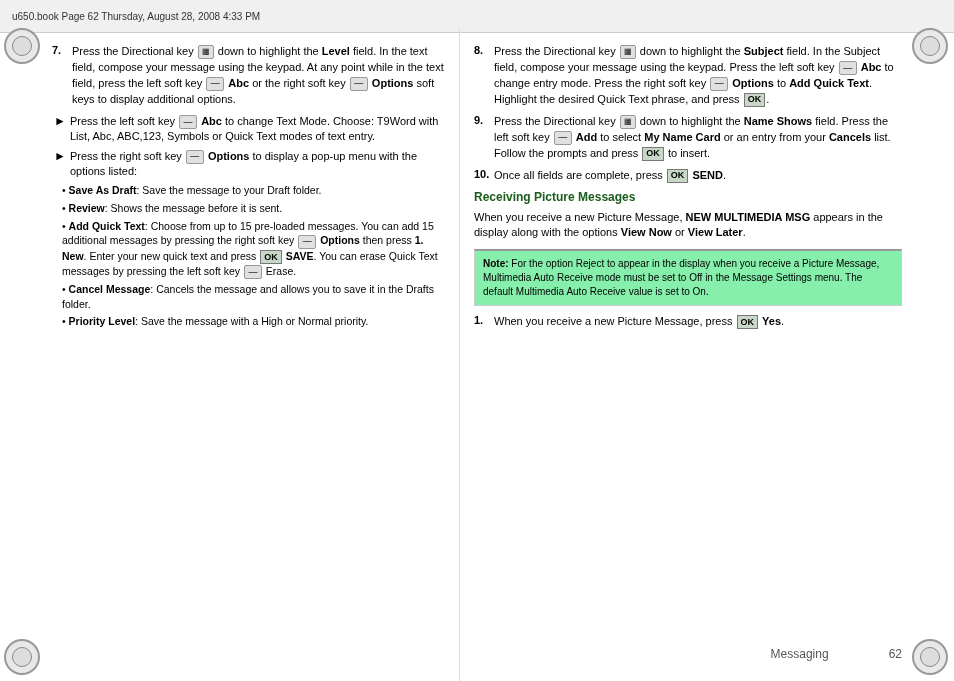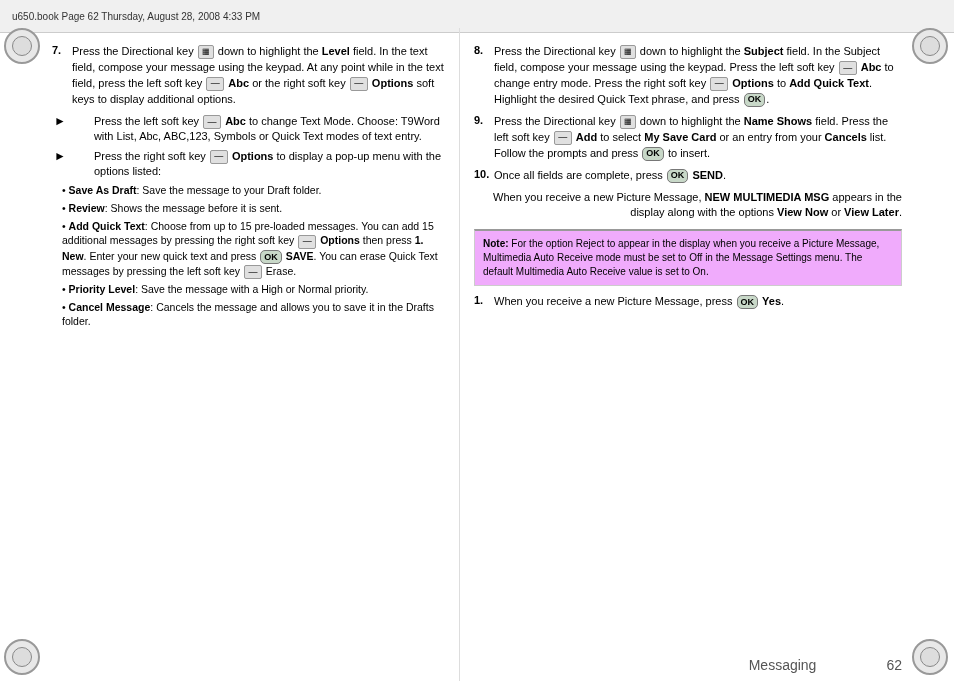--- a/index.html
+++ b/index.html
@@ -102,21 +102,20 @@
     .bullet-arrow {
       font-size: 12px;
       margin-right: 4px;
       margin-top: 0px;
       flex-shrink: 0;
     }
 
     .bullet-text {
       font-size: 11px;
       line-height: 1.4;
-      margin-left: 24px;
     }
 
     .sub-bullet {
       padding-left: 10px;
       margin-bottom: 3px;
     }
 
     .sub-bullet-text {
       font-size: 10.5px;
       line-height: 1.4;
@@ -152,58 +151,58 @@
       vertical-align: middle;
       margin: 0 1px;
     }
 
     .key-ok {
       display: inline-flex;
       align-items: center;
       justify-content: center;
       background: #c8d8c8;
       border: 1px solid #777;
-      border-radius: 5px;
+      border-radius: 0;
       font-size: 9px;
       padding: 0 3px;
       height: 14px;
       min-width: 20px;
       vertical-align: middle;
       margin: 0 1px;
       font-weight: bold;
     }
 
     .section-header {
       font-size: 12px;
       font-weight: bold;
       color: #1a5c1a;
       margin-bottom: 6px;
       margin-top: 6px;
     }
 
     .note-box {
-      background: #f0abfc;
+      background: #86efac;
       border: 1px solid #ccc;
       border-top: 2px solid #999;
       padding: 6px 8px;
       margin: 8px 0;
       font-size: 10px;
       line-height: 1.4;
     }
 
     .note-label {
       font-weight: bold;
       font-size: 10px;
     }
 
     .page-number-area {
       position: absolute;
-      bottom: 8px;
+      bottom: 20px;
       right: 52px;
-      font-size: 14px;
+      font-size: 12px;
       color: #555;
     }
 
     .step-row {
       display: flex;
       flex-direction: row;
       margin-bottom: 6px;
     }
 
     .step-num-col {
@@ -306,26 +305,26 @@
           <span class="bold">Options</span>
           then press <span class="bold">1. New</span>. Enter your new quick text and press
           <span class="key-ok">OK</span>
           <span class="bold">SAVE</span>. You can erase Quick Text messages by pressing the left soft key
           <span class="key-icon">—</span>
           Erase.
         </span>
       </div>
       <div class="sub-bullet">
         <span class="sub-bullet-text">
+          • <span class="bold">Cancel Message</span>: Cancels the message and allows you to save it in the Drafts folder.
+        </span>
+      </div>
+      <div class="sub-bullet">
+        <span class="sub-bullet-text">
           • <span class="bold">Priority Level</span>: Save the message with a High or Normal priority.
-        </span>
-      </div>
-      <div class="sub-bullet">
-        <span class="sub-bullet-text">
-          • <span class="bold">Cancel Message</span>: Cancels the message and allows you to save it in the Drafts folder.
         </span>
       </div>
 
     </div>
 
     <div class="right-column">
 
       <div class="step-row">
         <div class="step-num-col"><span>8.</span></div>
         <div class="step-text-col">
@@ -343,37 +342,38 @@
       </div>
 
       <div class="step-row">
         <div class="step-num-col"><span>9.</span></div>
         <div class="step-text-col">
           Press the Directional key
           <span class="key-icon-nav">▦</span>
           down to highlight the <span class="bold">Name Shows</span> field. Press the left soft key
           <span class="key-icon">—</span>
           <span class="bold">Add</span>
-          to select <span class="bold">My Save Card</span> or an entry from your <span class="bold">Cancels</span> list. Follow the prompts and press
+          to select <span class="bold">My Name Card</span> or an entry from your <span class="bold">Cancels</span> list. Follow the prompts and press
           <span class="key-ok">OK</span>
           to insert.
         </div>
       </div>
 
       <div class="step-row">
         <div class="step-num-col"><span>10.</span></div>
         <div class="step-text-col">
           Once all fields are complete, press
           <span class="key-ok">OK</span>
           <span class="bold">SEND</span>.
         </div>
       </div>
 
-
-      <div class="step-text-col" style="text-align:right;">
+      <div class="section-header">Receiving Picture Messages</div>
+
+      <div class="step-text-col" style="">
         When you receive a new Picture Message, <span class="bold">NEW MULTIMEDIA MSG</span> appears in the display along with the options <span class="bold">View Now</span> or <span class="bold">View Later</span>.
       </div>
 
       <div class="note-box">
         <span class="note-label">Note:</span>
         <span> For the option Reject to appear in the display when you receive a Picture Message, Multimedia Auto Receive mode must be set to Off in the Message Settings menu. The default Multimedia Auto Receive value is set to On.</span>
       </div>
 
       <div class="step-row" style="margin-top:8px;">
         <div class="step-num-col"><span>1.</span></div>

